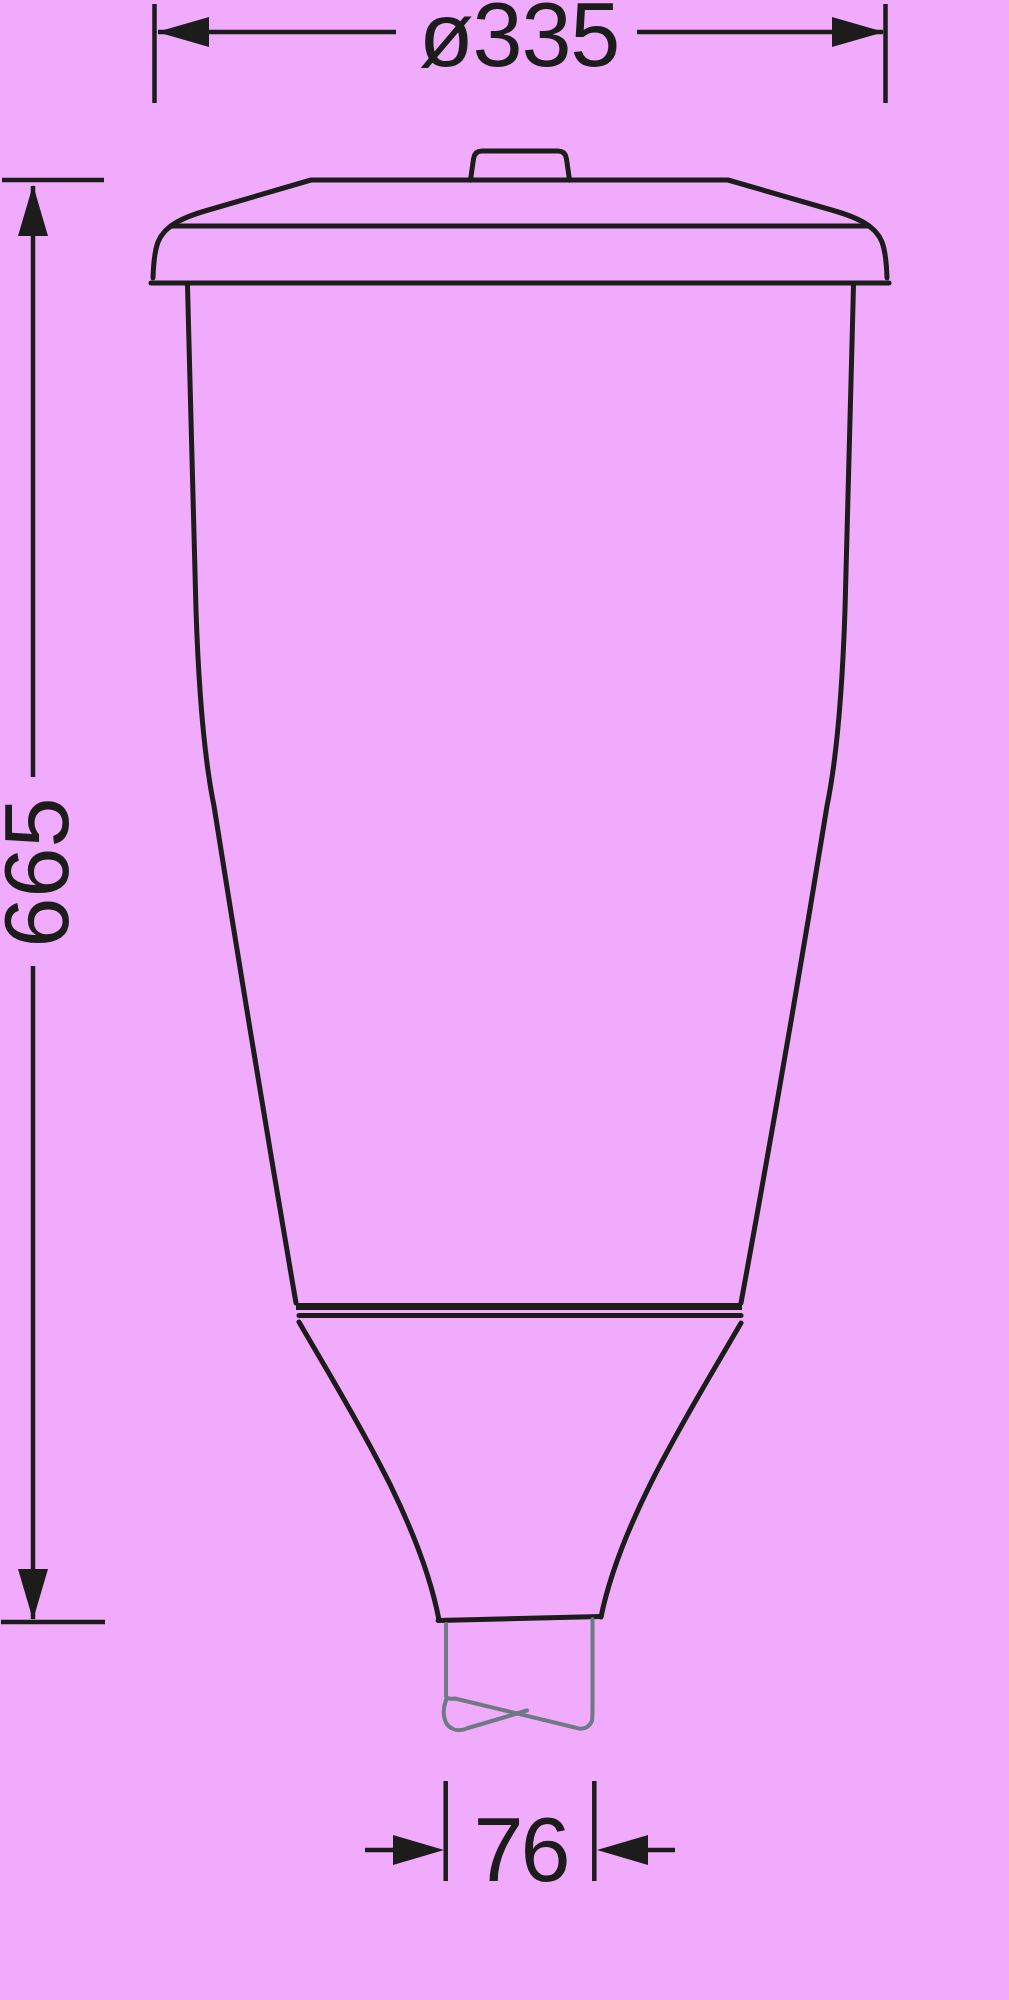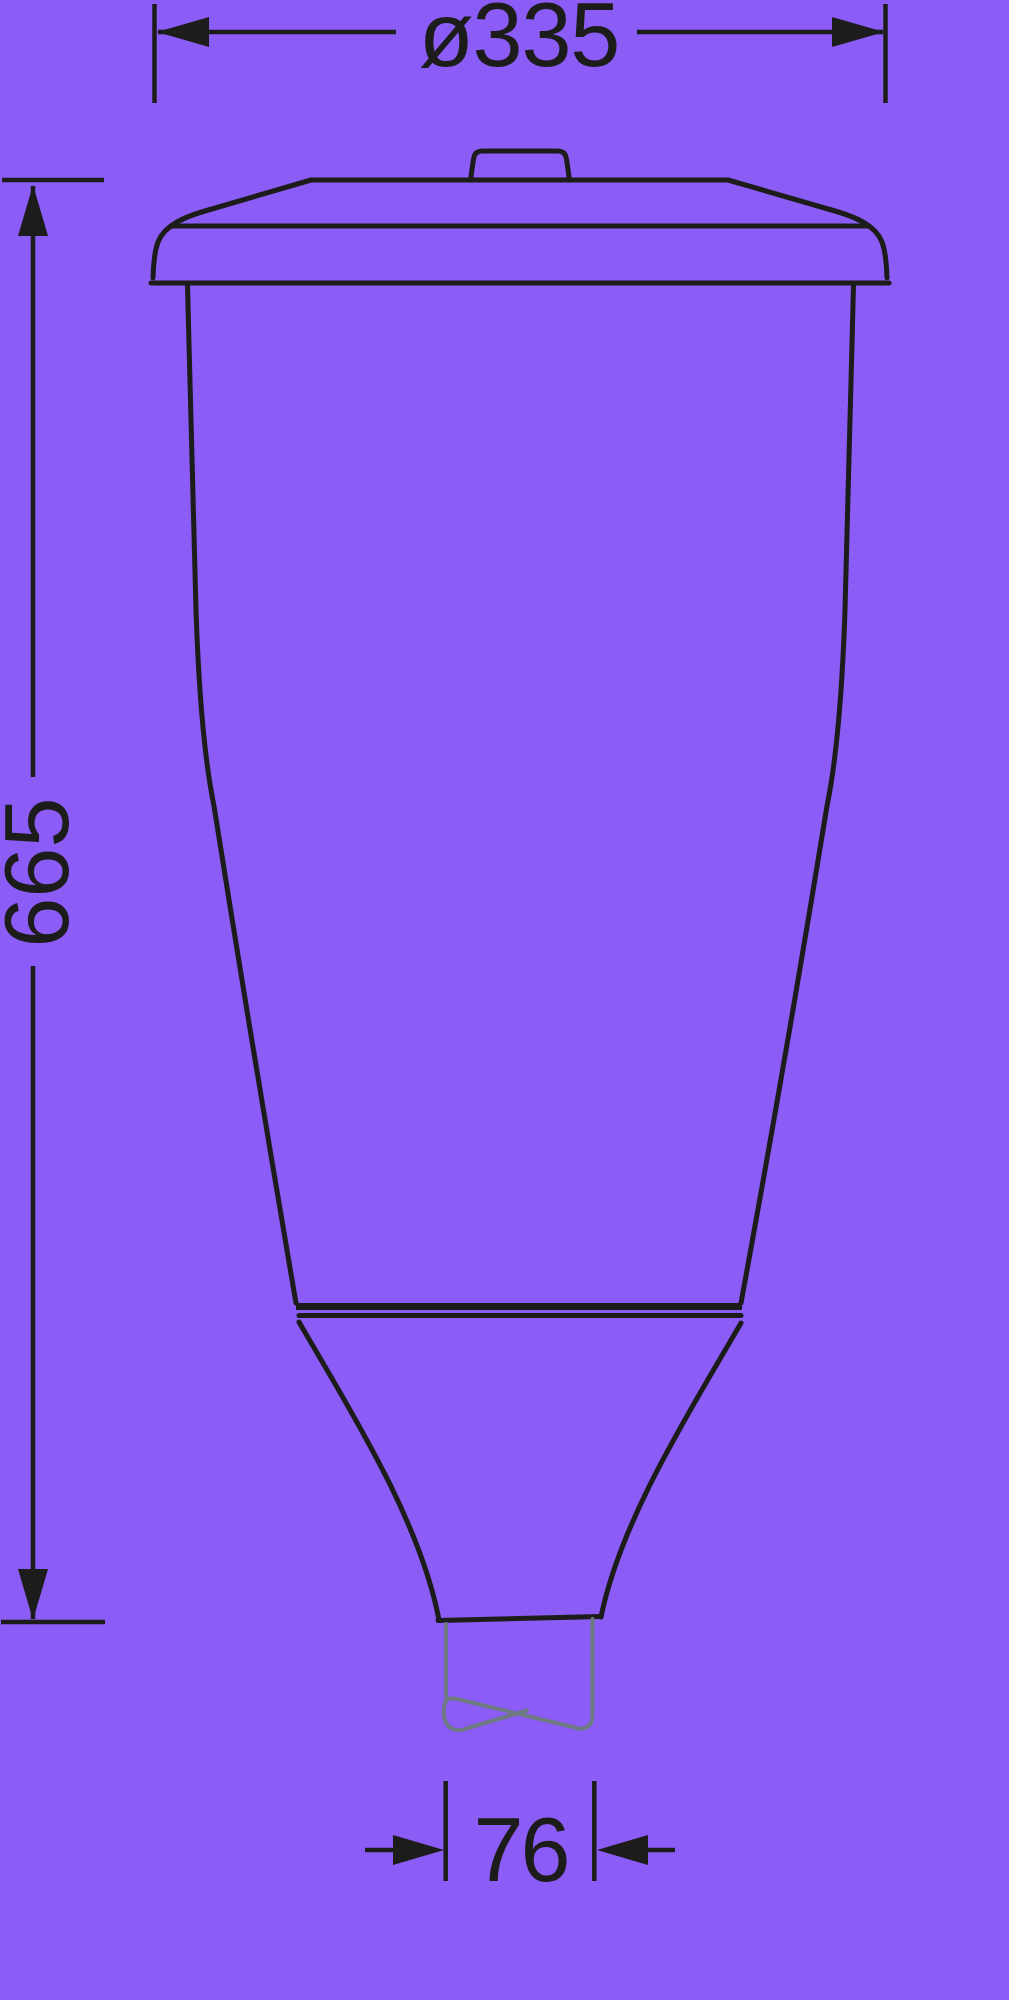--- a/index.html
+++ b/index.html
@@ -1,16 +1,16 @@
 <!DOCTYPE html>
 <html><head>
 <meta charset="utf-8">
 <style>
   html,body{margin:0;padding:0;background:#ffffff;}
-  .wrap{width:1009px;height:2000px;position:relative;background:#8b5cf6;}
+  .wrap{width:1009px;height:2000px;position:relative;background:#f0abfc;}
   text{font-family:"Liberation Sans",sans-serif;fill:#1c1c1a;}
 </style>
 </head>
 <body>
 <div class="wrap">
 <svg width="1009" height="2000" viewBox="0 0 1009 2000" xmlns="http://www.w3.org/2000/svg">
   <g fill="none" stroke="#1c1c1a" stroke-width="4.5" stroke-linecap="butt">
 
     <line x1="154.5" y1="4" x2="154.5" y2="103"></line>
 

